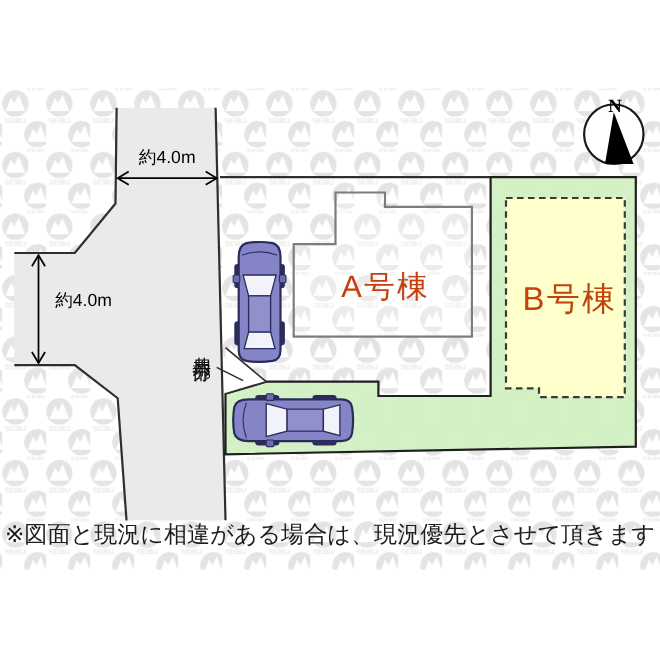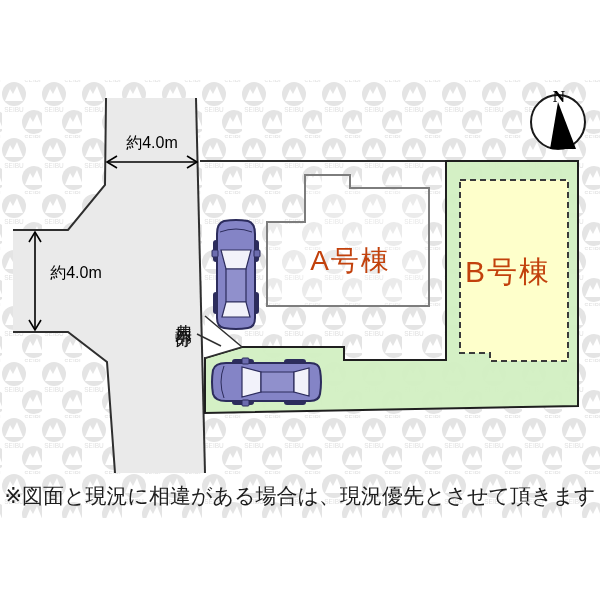--- a/index.html
+++ b/index.html
@@ -7,34 +7,34 @@
     position:relative;width:600px;height:600px;overflow:hidden;
     background:#ffffff;
     font-family:"Liberation Sans","DejaVu Sans",sans-serif;
     -webkit-font-smoothing:antialiased;
   }
   #plan-svg{position:absolute;left:0;top:0;}
   .lbl{position:absolute;color:#111;white-space:nowrap;}
   .dim{font-size:16px;color:#000;}
   .bldg{color:#c2410c;letter-spacing:2px;}
   #lbl-a{left:288px;top:242px;width:125px;text-align:center;font-size:28px;}
-  #lbl-b{left:443px;top:252px;width:130px;text-align:center;font-size:30px;}
+  #lbl-b{left:453px;top:252px;width:130px;text-align:center;font-size:30px;}
   #lbl-dim-top{left:103px;top:133px;width:98px;text-align:center;}
   #lbl-dim-left{left:44px;top:263px;width:64px;text-align:center;}
   #lbl-shared{
     left:175px;top:311px;font-size:17px;line-height:1.0;
     writing-mode:vertical-rl;text-orientation:upright;letter-spacing:2px;color:#111;
   }
   #lbl-n{
     left:543px;top:87px;width:32px;text-align:center;
     font-family:"Liberation Serif","DejaVu Serif",serif;
     font-weight:bold;font-size:17px;color:#000;
   }
   #disclaimer{
-    left:0;top:482px;width:600px;text-align:center;
+    left:0;top:472px;width:600px;text-align:center;
     font-size:21px;color:#1c1c1c;letter-spacing:0px;
   }
 </style>
 </head>
 <body>
 
 <div id="stage">
 
   <svg id="plan-svg" width="600" height="600" viewBox="0 0 600 600">
 

